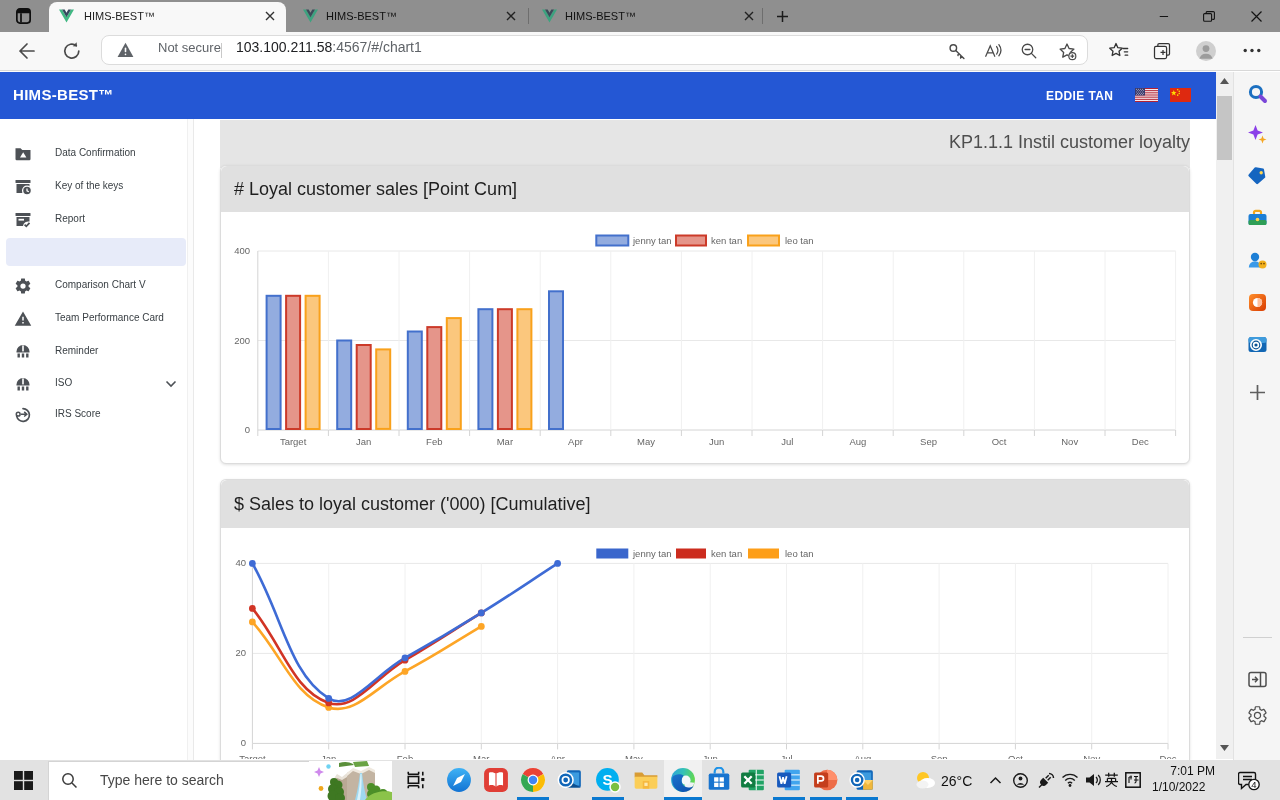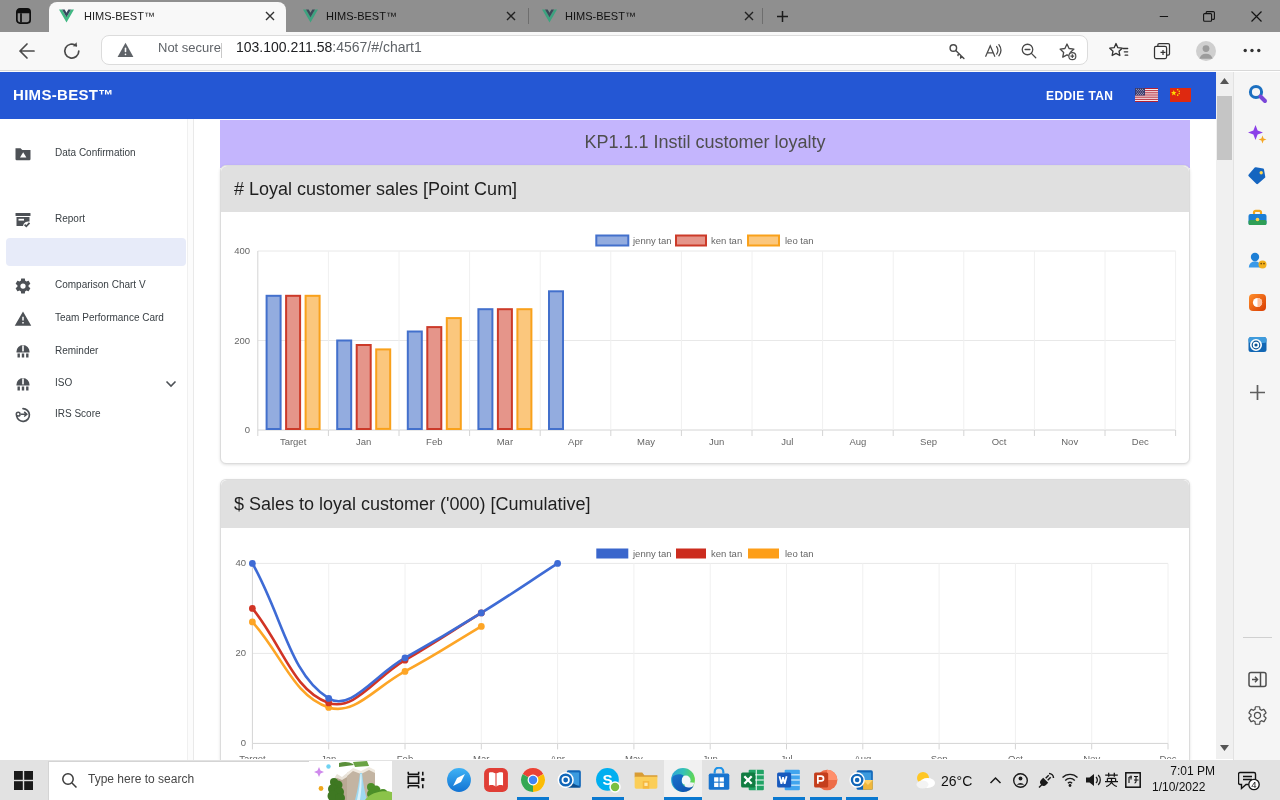--- a/index.html
+++ b/index.html
@@ -22,21 +22,21 @@
 .appbar .user{position:absolute;left:1046px;top:17px;color:#fff;font-size:12px;font-weight:bold;letter-spacing:.4px}
 
 .appbody{position:absolute;left:0;top:119px;width:1216px;height:641px;background:#fff;overflow:hidden}
 .sidebar{position:absolute;left:0;top:0;width:187px;height:642px;background:#fff}
 .sidesb{position:absolute;left:187px;top:0;width:7px;height:642px;background:#fcfcfc;border-left:1px solid #f0f0f0;border-right:1px solid #e9e9e9}
 .mitem{position:absolute;left:0;width:187px;height:33px}
 .mitem .mico{position:absolute;left:14px;top:6.5px;width:18px;height:18px}
 .mitem .mtxt{position:absolute;left:55px;top:9px;font-size:10px;color:#3a4045;white-space:nowrap}
 .msel{position:absolute;left:6px;width:180px;height:28px;background:#e7ebf9;border-radius:4px}
 
-.kpbar{position:absolute;left:220px;top:120px;width:970px;height:48px;background:#c4b5fd;color:#4e4e4e;font-size:18px;text-align:center;line-height:44px}
+.kpbar{position:absolute;left:220px;top:120px;width:970px;height:48px;background:#e5e5e5;color:#4e4e4e;font-size:18px;text-align:right;line-height:44px}
 .card{position:absolute;left:220px;width:970px;background:#fff;border:1px solid #dcdcdc;border-radius:6px;box-shadow:0 1px 3px rgba(0,0,0,.12)}
 .chead{position:absolute;left:0;top:0;width:100%;height:46px;background:#e0e0e0;border-radius:6px 6px 0 0;color:#1f1f1f;font-size:18px;line-height:46px;padding-left:13px}
 
 .vscroll{position:absolute;left:1216px;top:72px;width:17px;height:687px;background:#f0f0f0}
 .vthumb{position:absolute;left:1px;top:24px;width:15px;height:64px;background:#c5c5c5}
 
 .edgebar{position:absolute;left:1233px;top:72px;width:47px;height:688px;background:#f5f5f5;border-left:1px solid #e2e2e2}
 .eico{position:absolute;left:13px;width:21px;height:21px}
 
 .taskbar{position:absolute;left:0;top:760px;width:1280px;height:40px;background:#e2e2e2}
@@ -213,20 +213,29 @@
 
   <div class="appbody">
     <div class="sidebar" id="sidebar">
       <div class="msel" style="top:118.5px"></div>
       <div class="mitem" style="top:19px">
         <svg class="mico" viewBox="0 0 18 18">
             <path d="M1.5,3.2 h5 l1.8,1.8 h8.2 a0,0 0 0 1 0,0 v9 a1.2,1.2 0 0 1 -1.2,1.2 H2.7 a1.2,1.2 0 0 1 -1.2,-1.2 Z" fill="#4d5156"></path>
             <path d="M9.2,7.2 L12.4,12.4 H6 Z" fill="#fff"></path>
           </svg>
         <div class="mtxt">Data Confirmation</div>
+      </div>
+      <div class="mitem" style="top:52px">
+        <svg class="mico" viewBox="0 0 18 18">
+            <rect x="1.5" y="2" width="15" height="3" rx="0.6" fill="#4d5156"></rect>
+            <path d="M2.5,6 h13 v4 a6,6 0 0 0 -7,5 h-6 Z" fill="#4d5156"></path>
+            <circle cx="13" cy="12.6" r="4.4" fill="#4d5156" stroke="#fff" stroke-width="1.3"></circle>
+            <path d="M13,10.4 v2.4 l1.8,1" stroke="#fff" stroke-width="1.2" fill="none"></path>
+          </svg>
+        <div class="mtxt">Key of the keys</div>
       </div>
       <div class="mitem" style="top:85px">
         <svg class="mico" viewBox="0 0 18 18">
             <rect x="1.5" y="2" width="15" height="3" rx="0.6" fill="#4d5156"></rect>
             <path d="M2.5,6 h13 v4.5 a5.5,5.5 0 0 0 -6.5,4.5 h-6.5 Z" fill="#4d5156"></path>
             <rect x="4.5" y="7.8" width="5.5" height="1.8" fill="#fff"></rect>
             <path d="M10.6,13.6 l1.7,1.7 l3.2,-3.4" stroke="#4d5156" stroke-width="1.8" fill="none"></path>
           </svg>
         <div class="mtxt">Report</div>
       </div>
@@ -493,21 +502,21 @@
           <rect x="10.2" y="0" width="8.8" height="8.8"></rect>
           <rect x="0" y="10.2" width="8.8" height="8.8"></rect>
           <rect x="10.2" y="10.2" width="8.8" height="8.8"></rect>
         </g>
       </svg>
     <div class="searchbox"></div>
     <svg class="abs" style="left:61px;top:12px" width="17" height="17" viewBox="0 0 17 17">
         <circle cx="7" cy="7" r="5.2" fill="none" stroke="#3b3b3b" stroke-width="1.5"></circle>
         <path d="M11,11 L15.5,15.5" stroke="#3b3b3b" stroke-width="1.5"></path>
       </svg>
-    <div class="abs" style="left:88px;top:12px;font-size:12px;color:#474747">Type here to search</div>
+    <div class="abs" style="left:100px;top:12px;font-size:14px;color:#474747">Type here to search</div>
     <svg class="abs" style="left:309px;top:1px" width="83" height="39" viewBox="0 0 83 39">
       <rect width="83" height="39" fill="#fff"></rect>
       <path d="M10,6 L11.5,9.5 L15,11 L11.5,12.5 L10,16 L8.5,12.5 L5,11 L8.5,9.5 Z" fill="#cf8aec"></path>
       <circle cx="19.5" cy="5.5" r="2.2" fill="#6fd3f2"></circle>
       <circle cx="12" cy="27.5" r="2.4" fill="#f0a71c"></circle>
       <path d="M24,39 V20 L28,14 L33,17 L38,13 V39 Z" fill="#b9a894"></path>
       <path d="M24,19 L28,13 L33,16 L38,12 L38,16 L33,19 L28,17 L24,22 Z" fill="#e8e2d8"></path>
       <path d="M38,39 V12 L44,8 L52,11 L60,7 L66,10 V39 Z" fill="#c3b4a2"></path>
       <path d="M38,12 L44,7 L52,10 L60,6 L66,9 L66,12 L60,9 L52,13 L44,10 L38,15 Z" fill="#efe9df"></path>
       <path d="M51,12 C50,20 49,28 46,39 L58,39 C55,28 54,20 53,12 Z" fill="#9fd8ef"></path>

